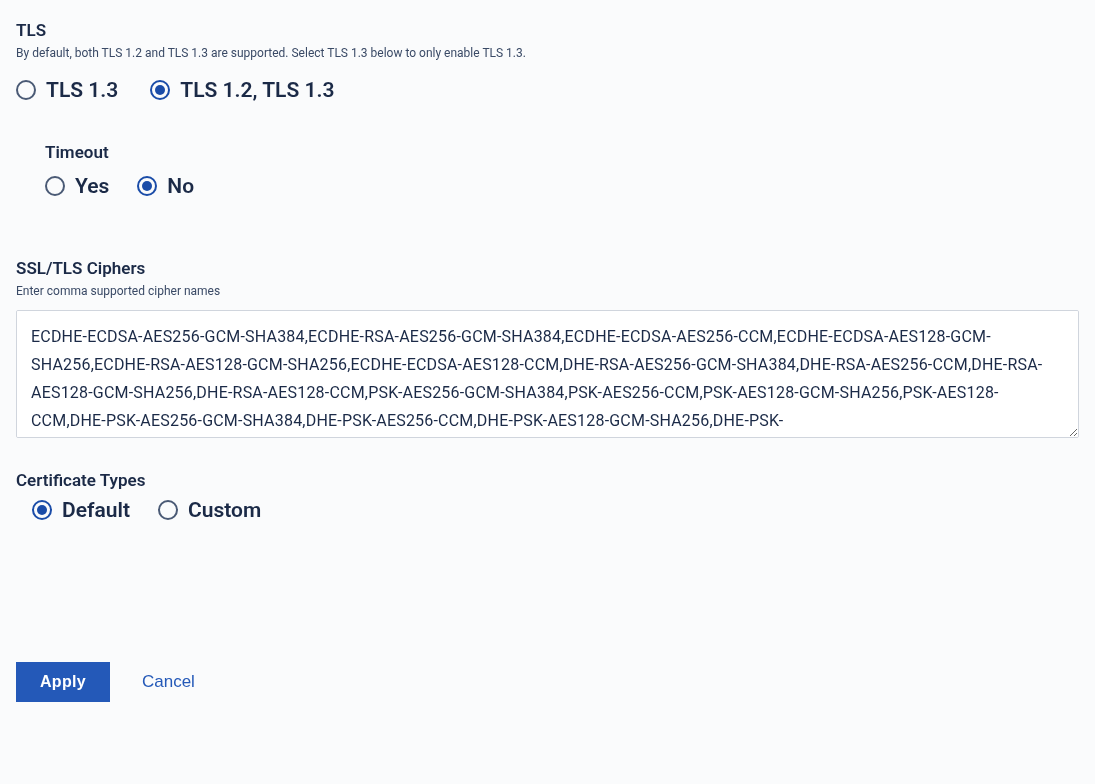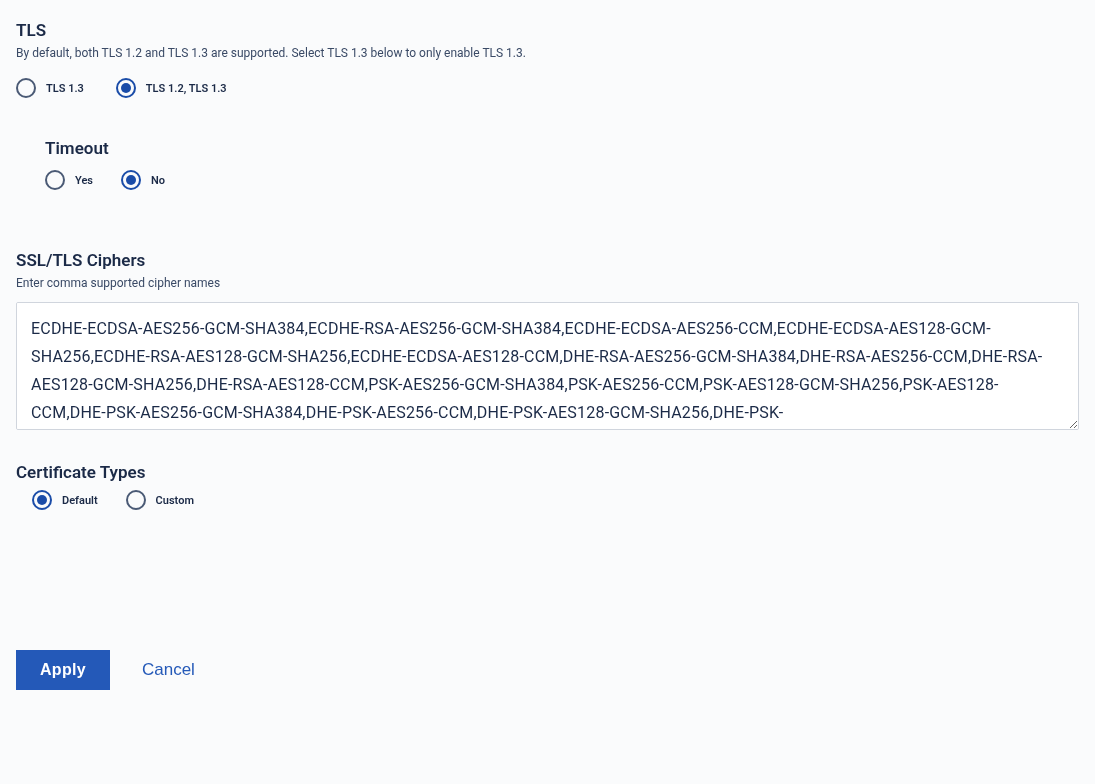--- a/index.html
+++ b/index.html
@@ -58,21 +58,21 @@
       height: 10px;
       background: #1a4ca8;
       border-radius: 50%;
       display: none;
     }
     .radio-circle.selected .radio-dot {
       display: block;
     }
     .radio-label {
       font-weight: 600;
-      font-size: 11px;
+      font-size: 21px;
       color: #1b2a47;
     }
     .section-timeout {
       margin-top: 40px;
       margin-left: 29px;
     }
     .section-ciphers {
       margin-top: 60px;
     }
     .ciphers-textarea {

